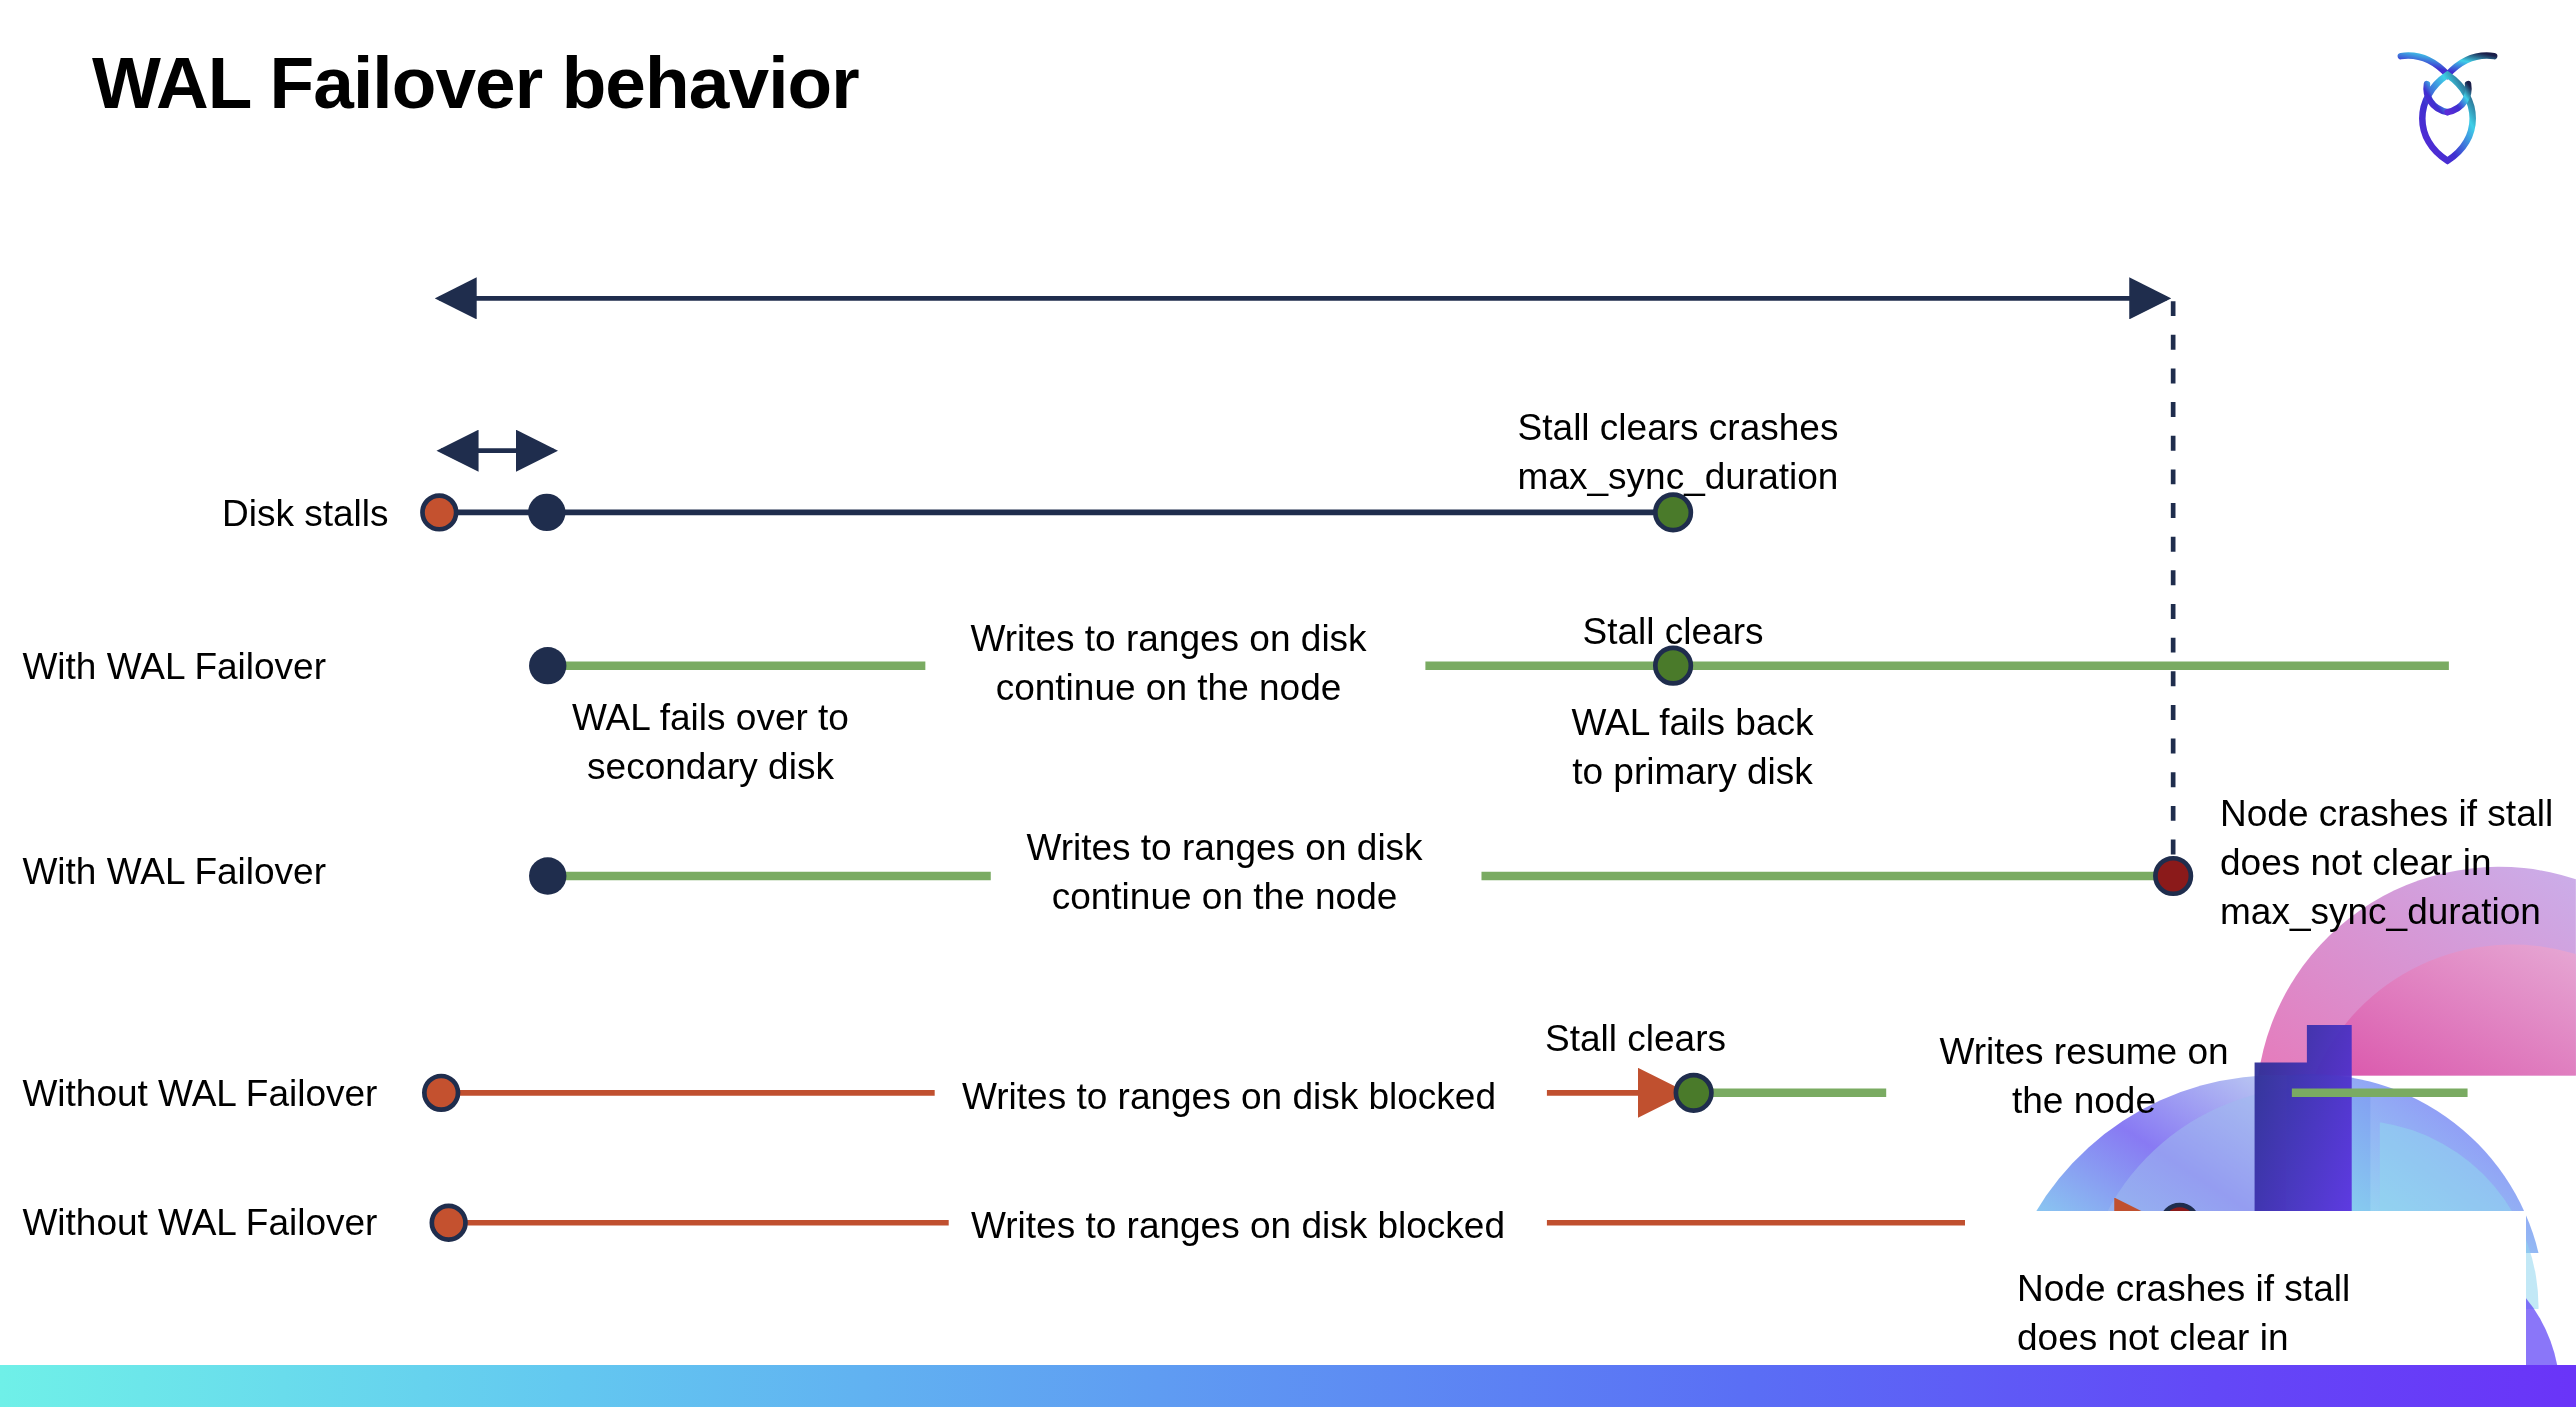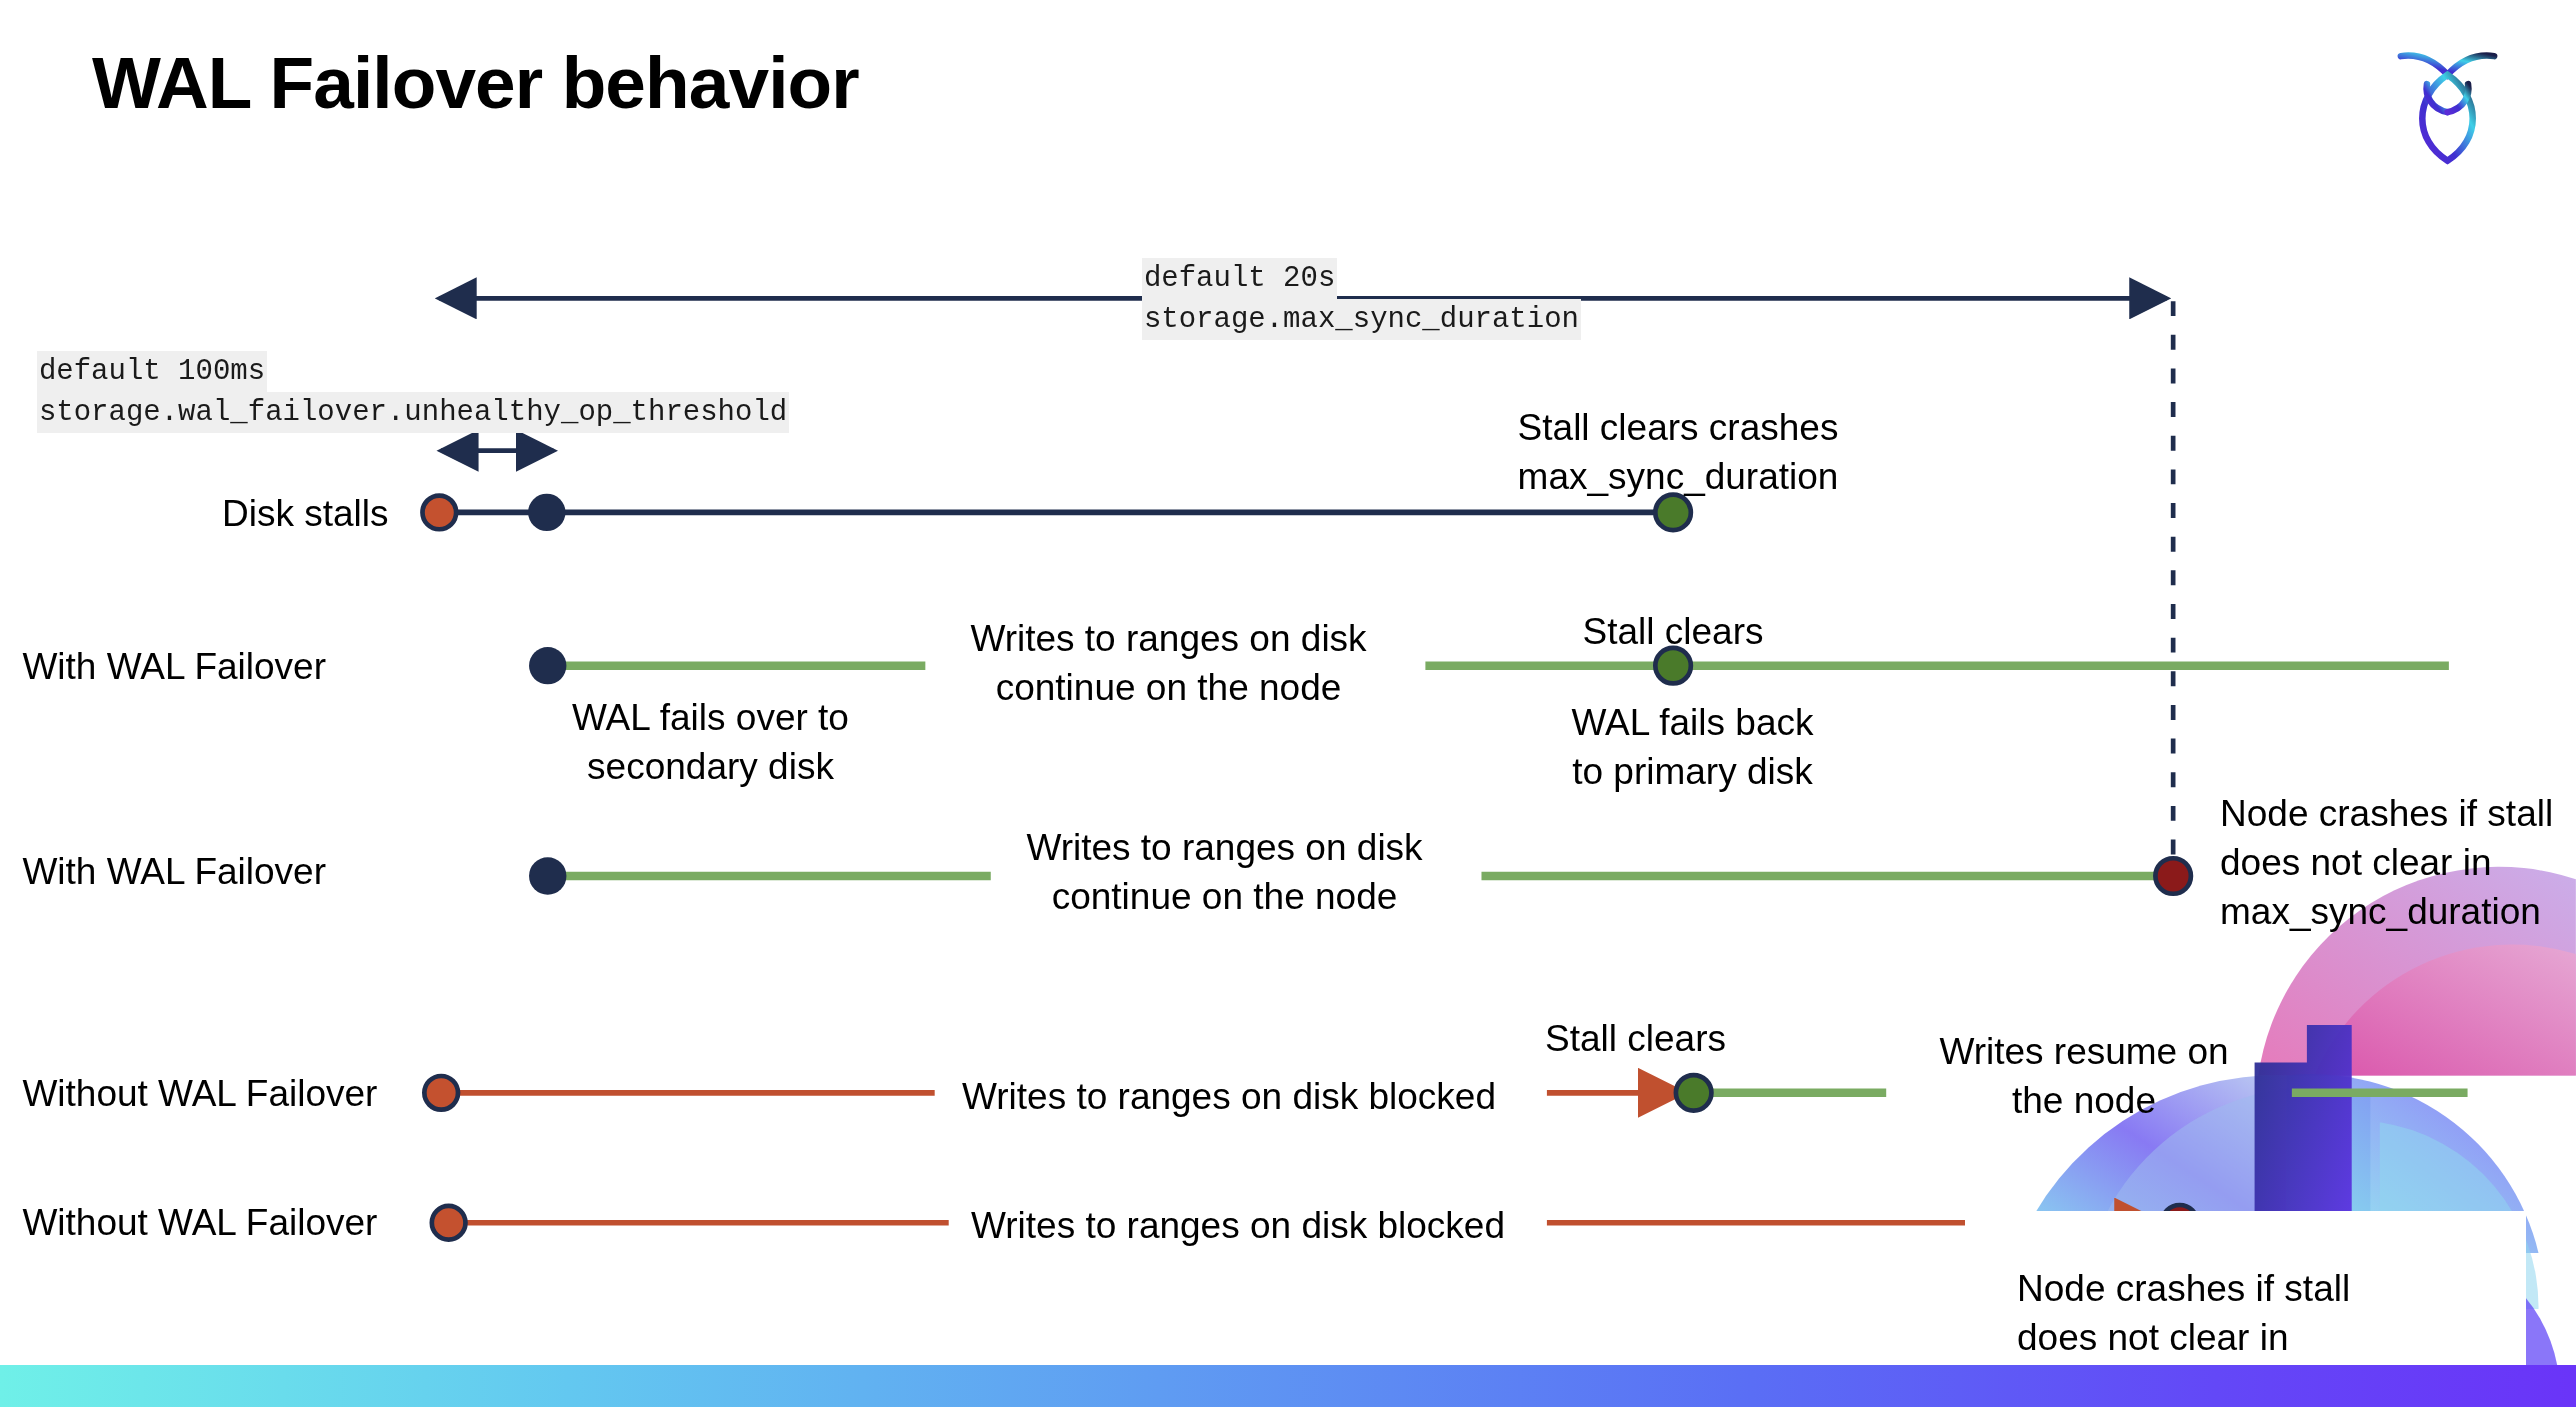--- a/index.html
+++ b/index.html
@@ -152,25 +152,21 @@
     <line x1="2452" y1="1169" x2="2640" y2="1169" stroke="#7aab62" stroke-width="9"></line>
     <circle cx="472" cy="1169" r="18" fill="#c4512f" stroke="#1f2d4d" stroke-width="5"></circle>
     <circle cx="1812" cy="1169" r="19" fill="#4a7a2a" stroke="#1f2d4d" stroke-width="5"></circle>
 
     <line x1="480" y1="1308" x2="1015" y2="1308" stroke="#c0502f" stroke-width="6"></line>
     <line x1="1655" y1="1308" x2="2310" y2="1308" stroke="#c0502f" stroke-width="6" marker-end="url(#rustArrowR)"></line>
     <circle cx="480" cy="1308" r="18" fill="#c4512f" stroke="#1f2d4d" stroke-width="5"></circle>
     <circle cx="2332" cy="1308" r="19" fill="#8b1a1a" stroke="#1f2d4d" stroke-width="5"></circle>
   </svg>
 
-  <div class="code" style="left:1142px;top:258px;"><span>default 20s</span>
-<span>storage.max_sync_duration</span></div>
-
-  <div class="code" style="left:37px;top:351px;"><span>default 100ms</span>
-<span>storage.wal_failover.unhealthy_op_threshold</span></div>
+
 
   <div class="rowlabel" style="left:222px;top:493px;text-align:center;">Disk stalls</div>
   <div class="rowlabel" style="left:22.4px;top:646px;">With WAL Failover</div>
   <div class="rowlabel" style="left:22.4px;top:851px;">With WAL Failover</div>
   <div class="rowlabel" style="left:22.4px;top:1073px;">Without WAL Failover</div>
   <div class="rowlabel" style="left:22.4px;top:1202px;">Without WAL Failover</div>
 
   <div class="note ctr" style="left:1477px;top:404px;width:402px;">Stall clears crashes
 max_sync_duration</div>
 

